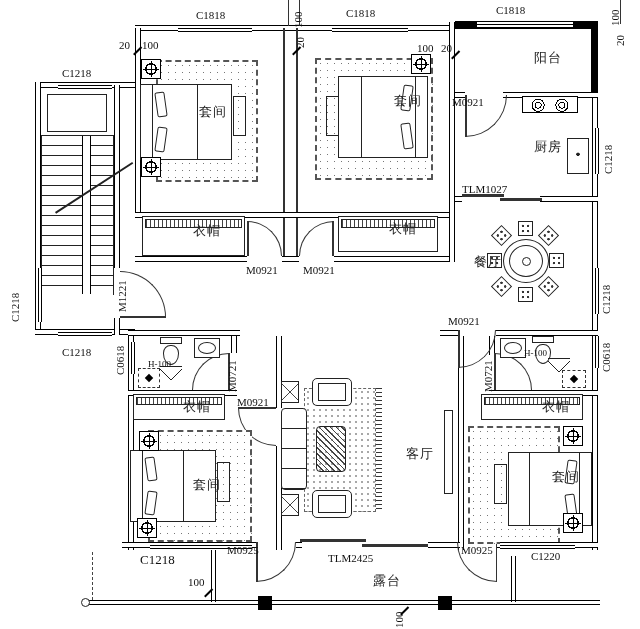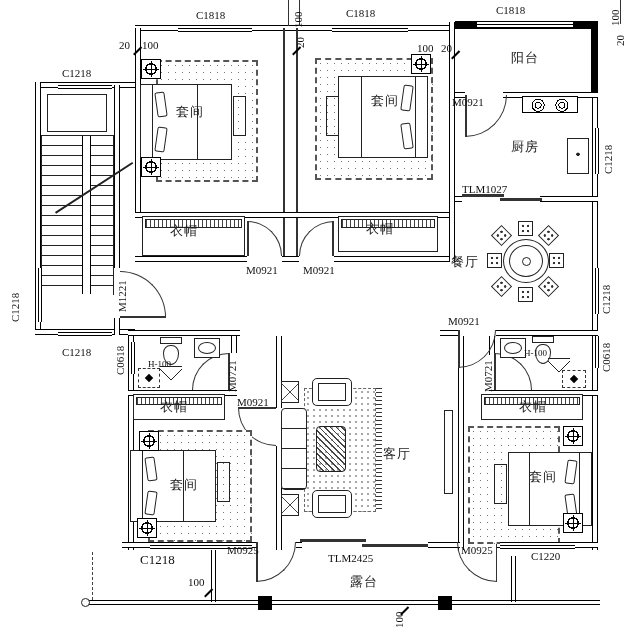--- a/index.html
+++ b/index.html
@@ -58,21 +58,21 @@
   .toilet-tank{border:1px solid #222;background:#fff;}
   .toilet-bowl{border:1px solid #222;background:#fff;border-radius:46% 46% 50% 50%/40% 40% 58% 58%;}
   .drain{border:1px dashed #333;}
   .diamond{width:6px;height:6px;background:#000;transform:rotate(45deg);}
   .tick{width:11px;height:1.6px;background:#000;transform:rotate(-45deg);}
   
   .lbl{font-family:"Liberation Serif","DejaVu Serif",serif;font-size:11px;color:#111;
        white-space:nowrap;line-height:1;}
   .big{font-size:13px;}
   .room-lbl{font-family:"DejaVu Sans","Liberation Sans",sans-serif;font-size:13px;color:#222;
-       white-space:nowrap;line-height:1;letter-spacing:1px;}
+       white-space:nowrap;line-height:1;letter-spacing:1px;margin-left:23px;}
   .vert{transform:rotate(-90deg);transform-origin:0 0;}
   .wm{font-family:"DejaVu Serif","Liberation Serif",serif;font-weight:700;font-size:70px;
       color:#df372a;opacity:.9;letter-spacing:12px;white-space:nowrap;line-height:1;z-index:60;}
   .z5{z-index:5}.z8{z-index:8}.z10{z-index:10}.z12{z-index:12}.z20{z-index:20}
 </style>
 </head>
 <body>
 
 <div class="canvas">
 
@@ -351,17 +351,17 @@
   <div class="el room-lbl z20" style="left:383px;top:447px;">客厅</div>
   <div class="el room-lbl z20" style="left:170px;top:478px;">套间</div>
   <div class="el room-lbl z20" style="left:529px;top:470px;">套间</div>
 
   <div class="el lbl z20" style="left:227px;top:545px;">M0925</div>
   <div class="el lbl z20" style="left:328px;top:553px;">TLM2425</div>
   <div class="el lbl z20" style="left:461px;top:545px;">M0925</div>
   <div class="el lbl big z20" style="left:140px;top:553px;">C1218</div>
   <div class="el lbl z20" style="left:531px;top:551px;">C1220</div>
   <div class="el lbl z20" style="left:188px;top:577px;">100</div>
-  <div class="el room-lbl z20" style="left:350px;top:575px;">露台</div>
+  <div class="el room-lbl z20" style="left:350px;top:575px;font-family:Liberation Mono, monospace;">露台</div>
   <div class="el lbl vert z20" style="left:394px;top:628px;">100</div>
 
 
 </div>
 
 </body></html>

